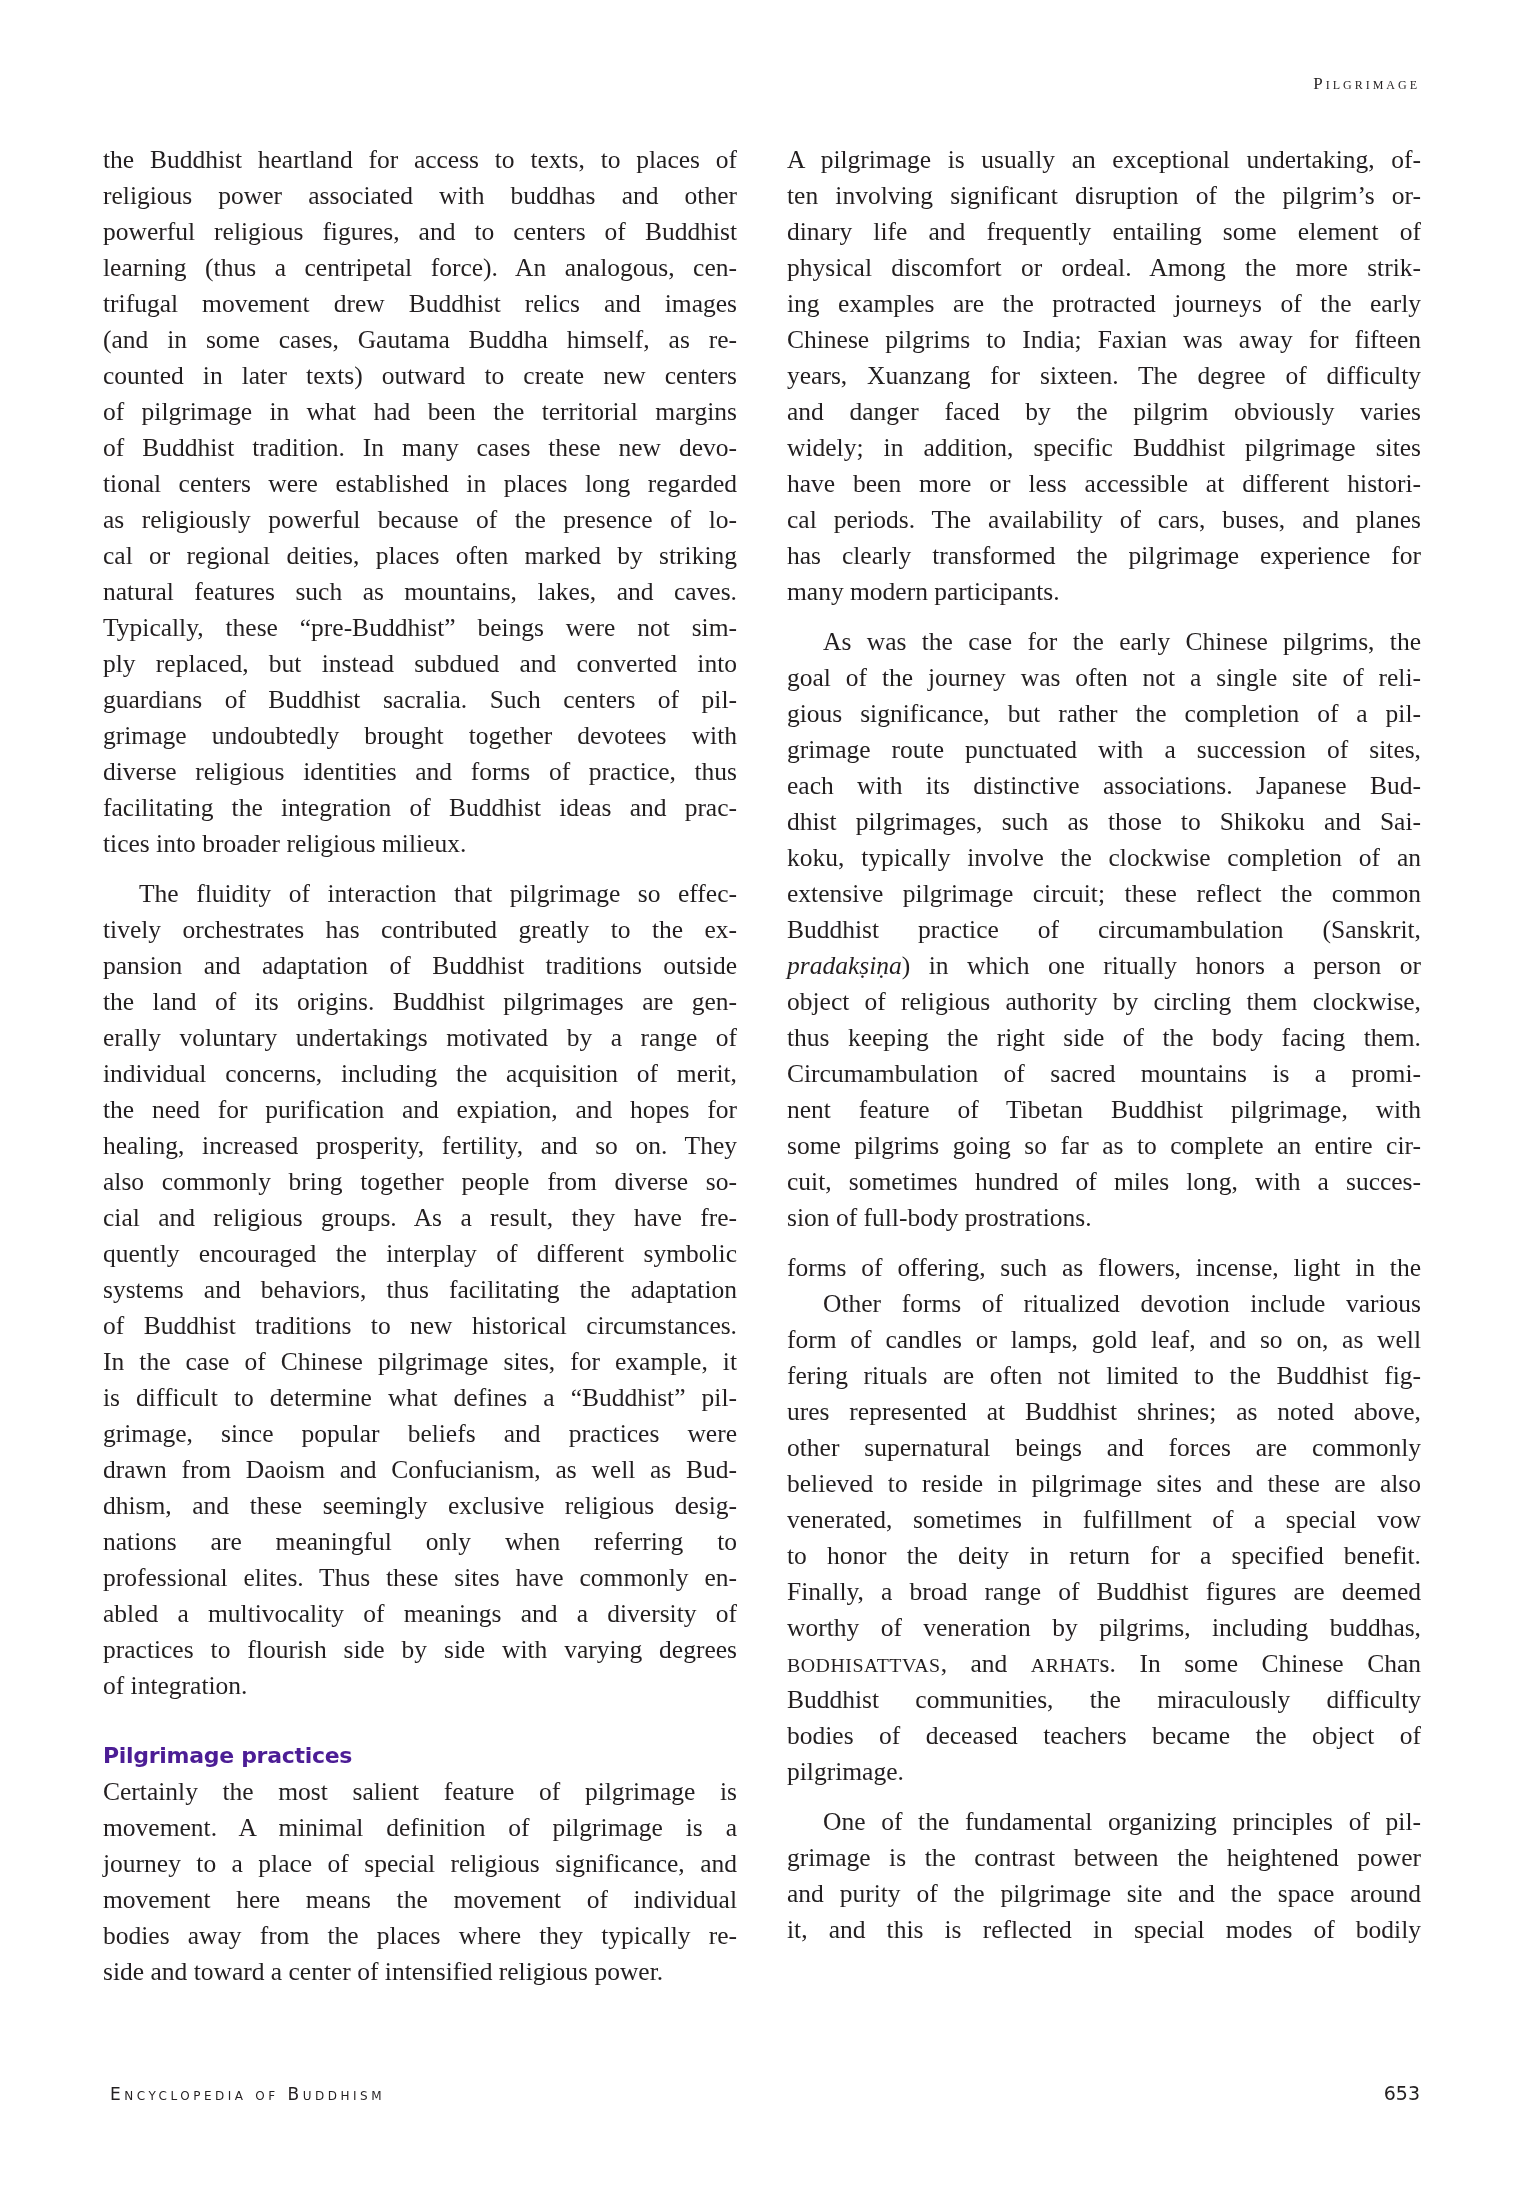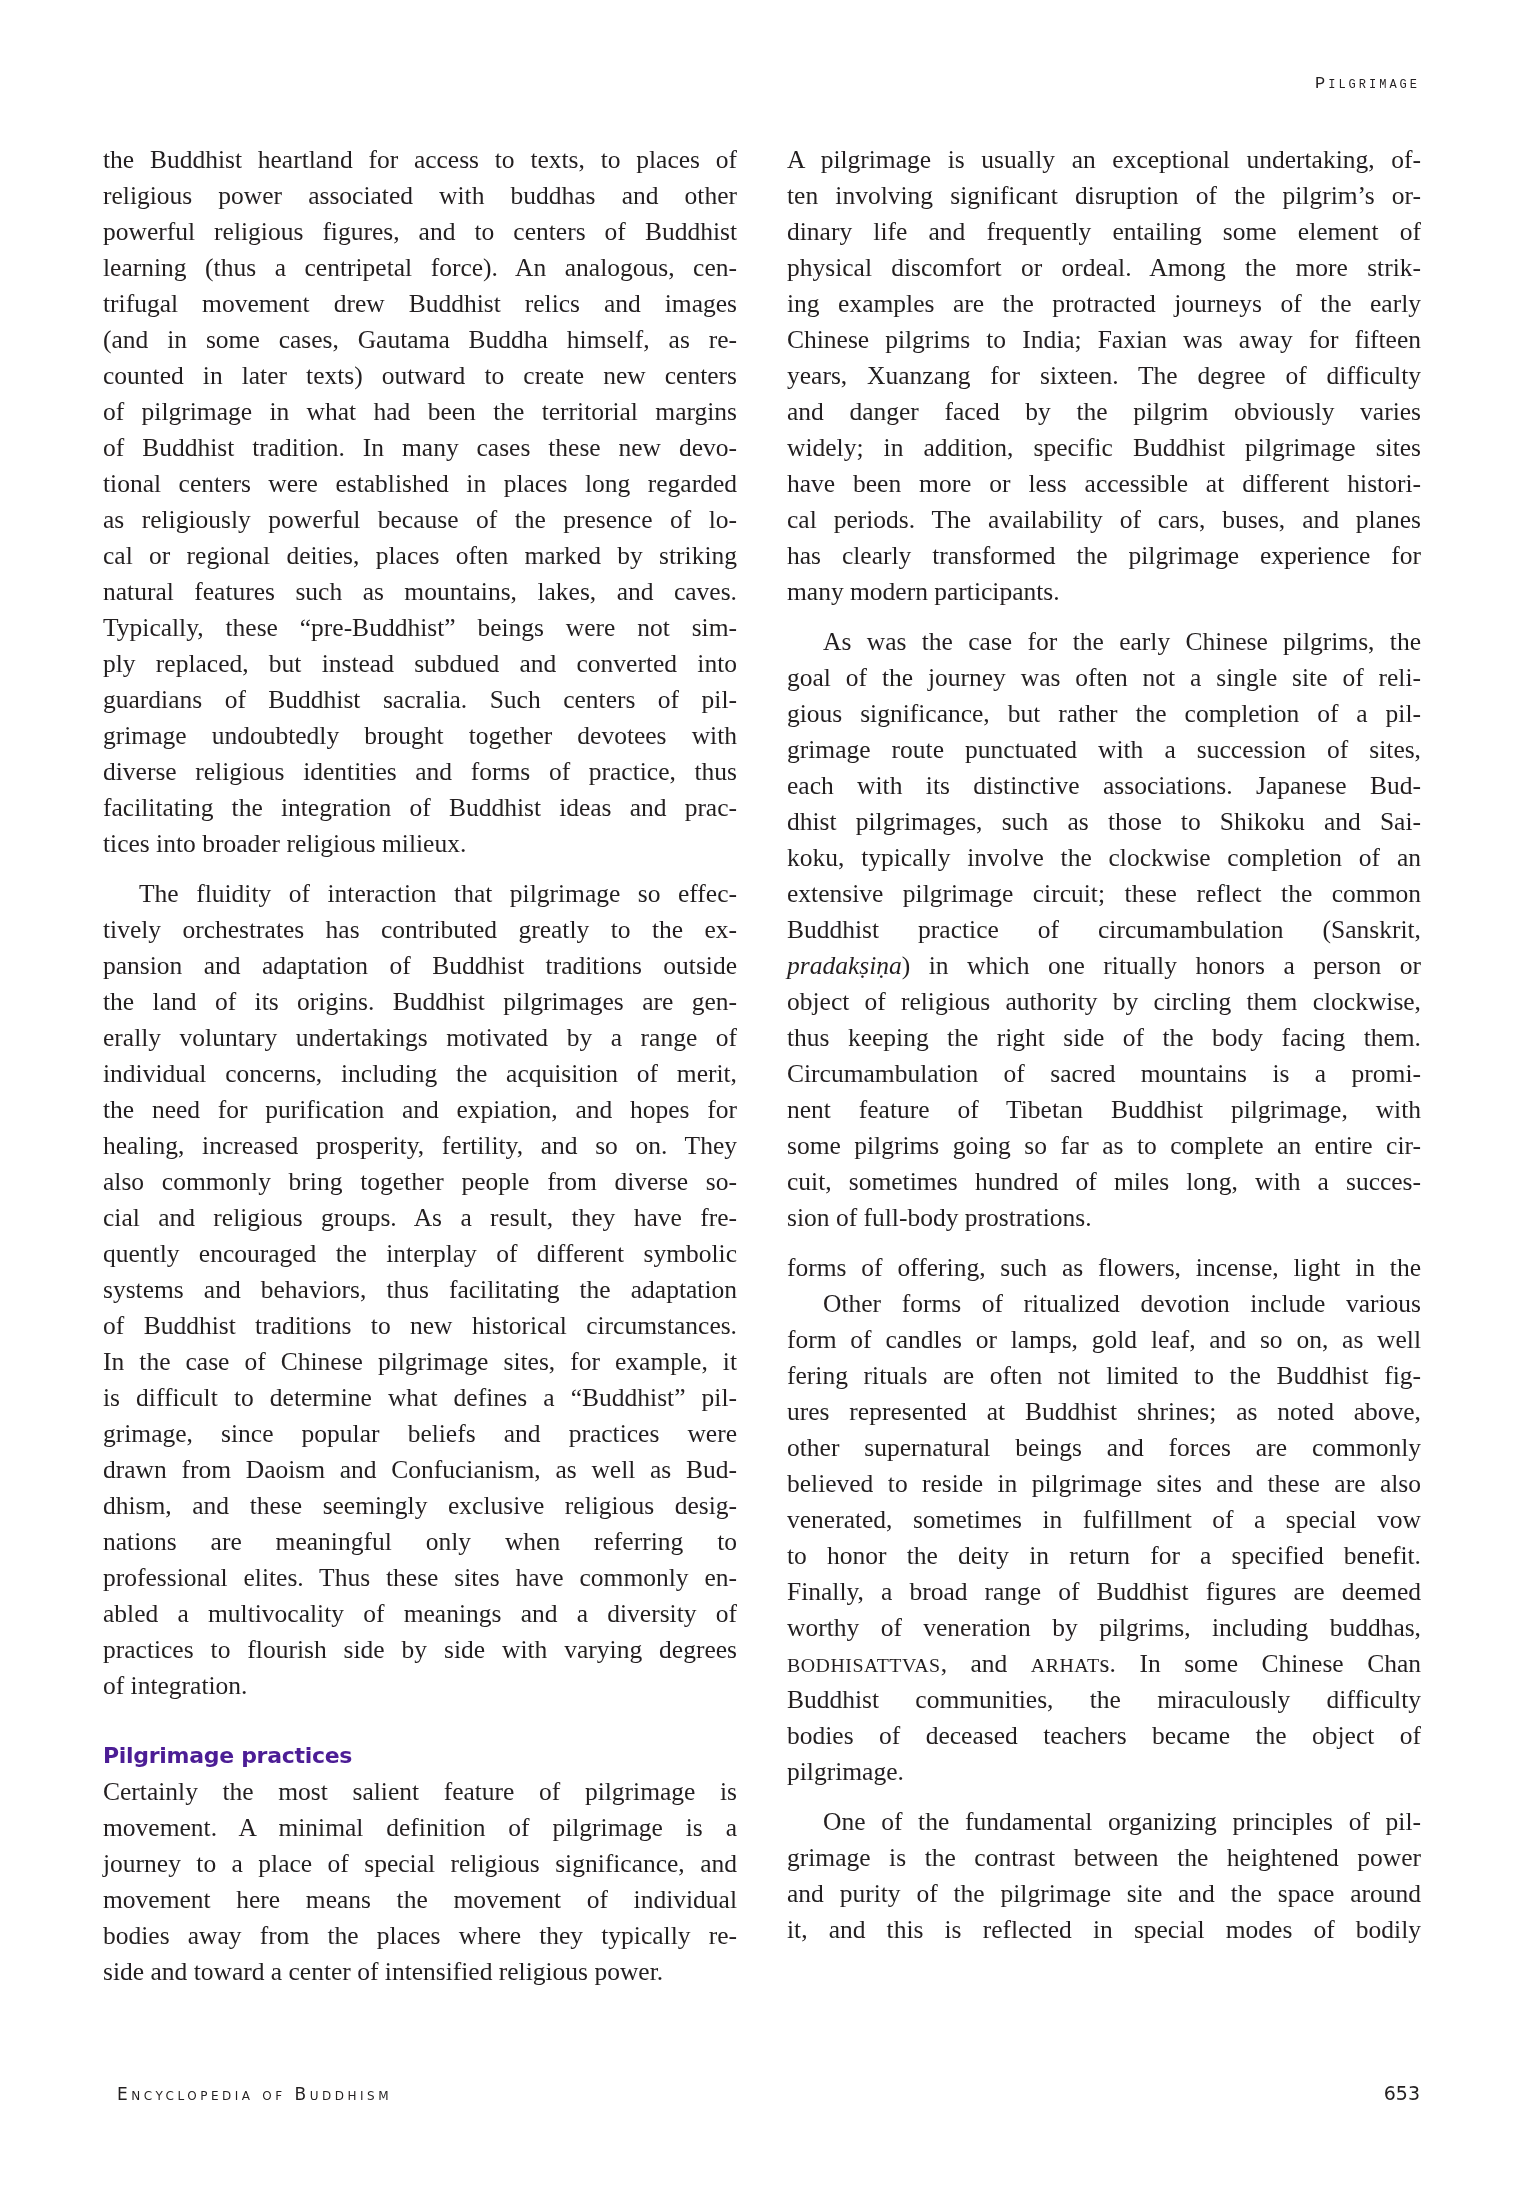--- a/index.html
+++ b/index.html
@@ -1,19 +1,19 @@
 <!DOCTYPE html>
 <html><head>
 <meta charset="utf-8">
 <style>
   html, body { margin: 0; padding: 0; background: #ffffff; }
   body { width: 1522px; height: 2200px; position: relative; overflow: hidden; color: #231f20; }
   .running-head {
     position: absolute; top: 74px; right: 102px;
-    font-family: Liberation Mono, monospace; font-size: 17px; letter-spacing: 3px;
+    font-family: Liberation Serif, serif; font-size: 17px; letter-spacing: 3px;
     font-variant: small-caps; color: #231f20;
   }
   .column {
     position: absolute; top: 142px; width: 634px;
     font-family: "Liberation Serif", serif; font-size: 25.5px; color: #231f20;
   }
   .col-left { left: 103px; }
   .col-right { left: 787px; }
   .para { margin: 0 0 14px 0; }
   .line {
@@ -21,21 +21,21 @@
     text-align: justify; text-align-last: justify;
   }
   .line.last { text-align: center; text-align-last: left; }
   .line.indent { padding-left: 36px; }
   .section-heading {
     font-family: "DejaVu Sans", sans-serif; font-weight: bold; font-size: 22px;
     height: 36px; line-height: 36px; margin-top: 34px; color: #4c1d95; letter-spacing: -0.3px;
   }
   .sc { font-size: 0.78em; letter-spacing: 0.5px; }
   .running-foot {
-    position: absolute; top: 2084px; left: 117px;
+    position: absolute; top: 2084px; left: 110px;
     font-family: "DejaVu Sans", sans-serif; font-size: 17px; letter-spacing: 3.5px;
     font-variant: small-caps; color: #231f20;
   }
   .page-number {
     position: absolute; top: 2082px; right: 102px;
     font-family: "DejaVu Sans", sans-serif; font-size: 19px; color: #231f20;
   }
 </style>
 </head>
 <body>

